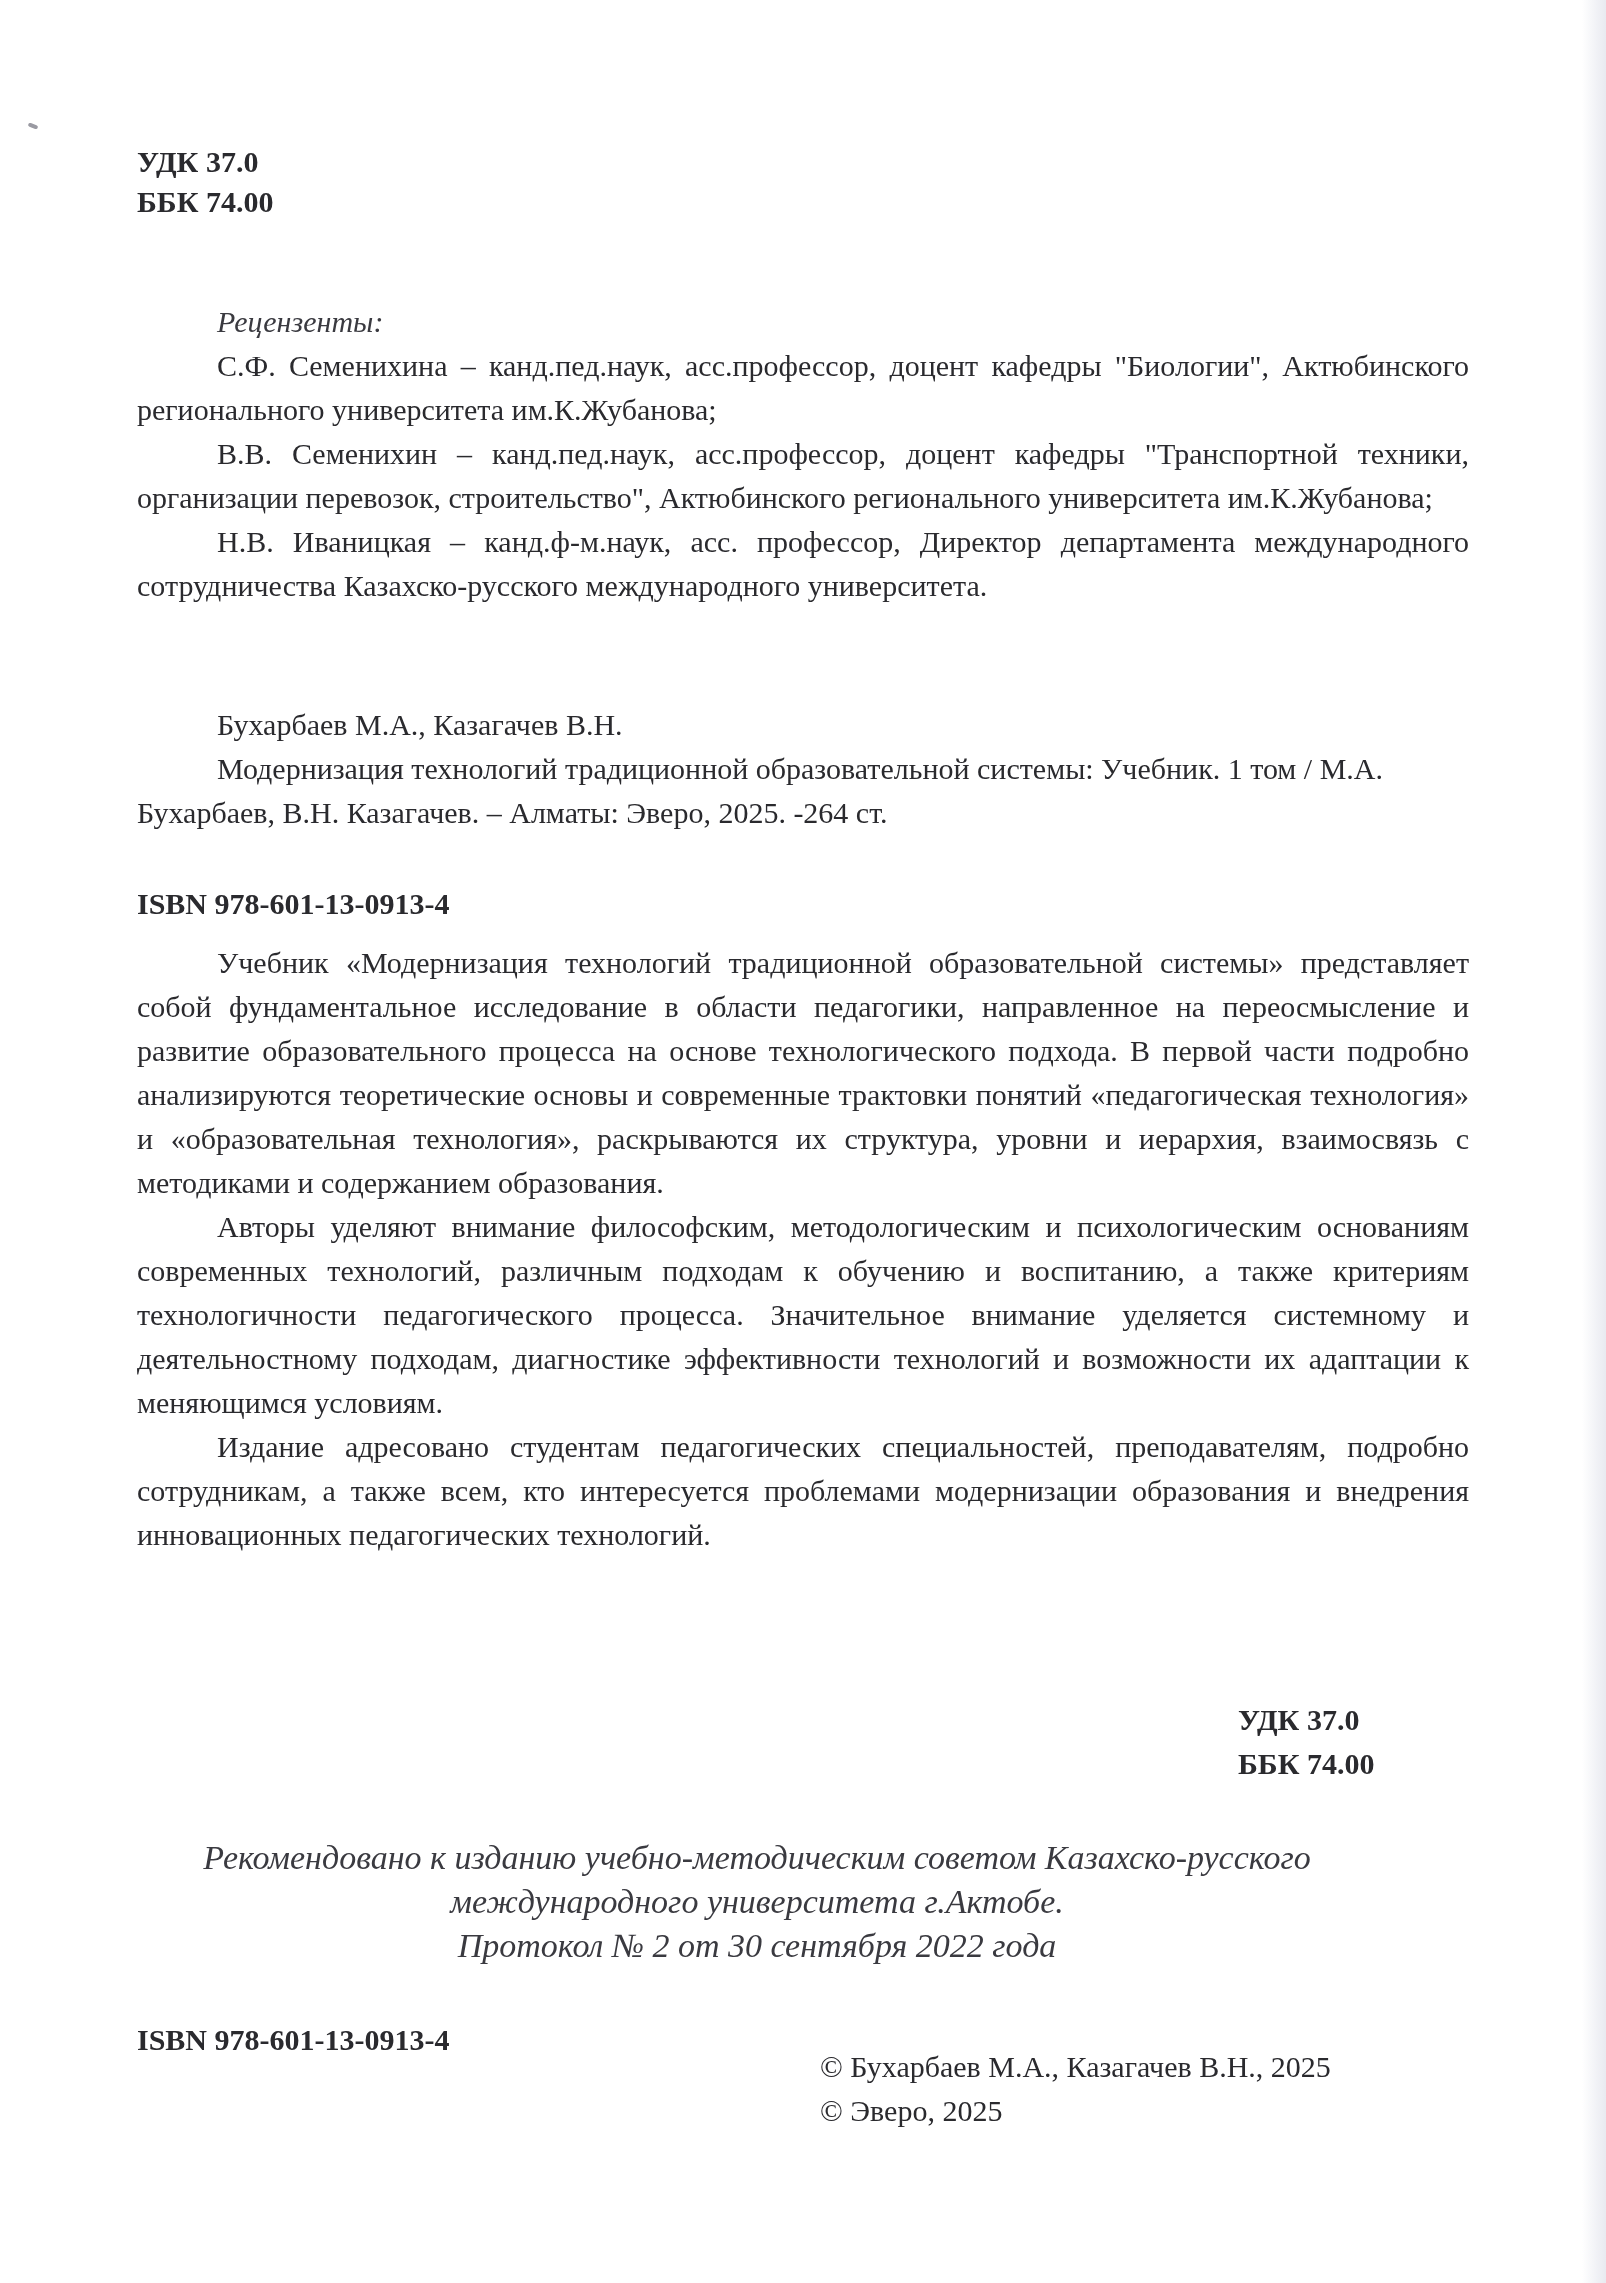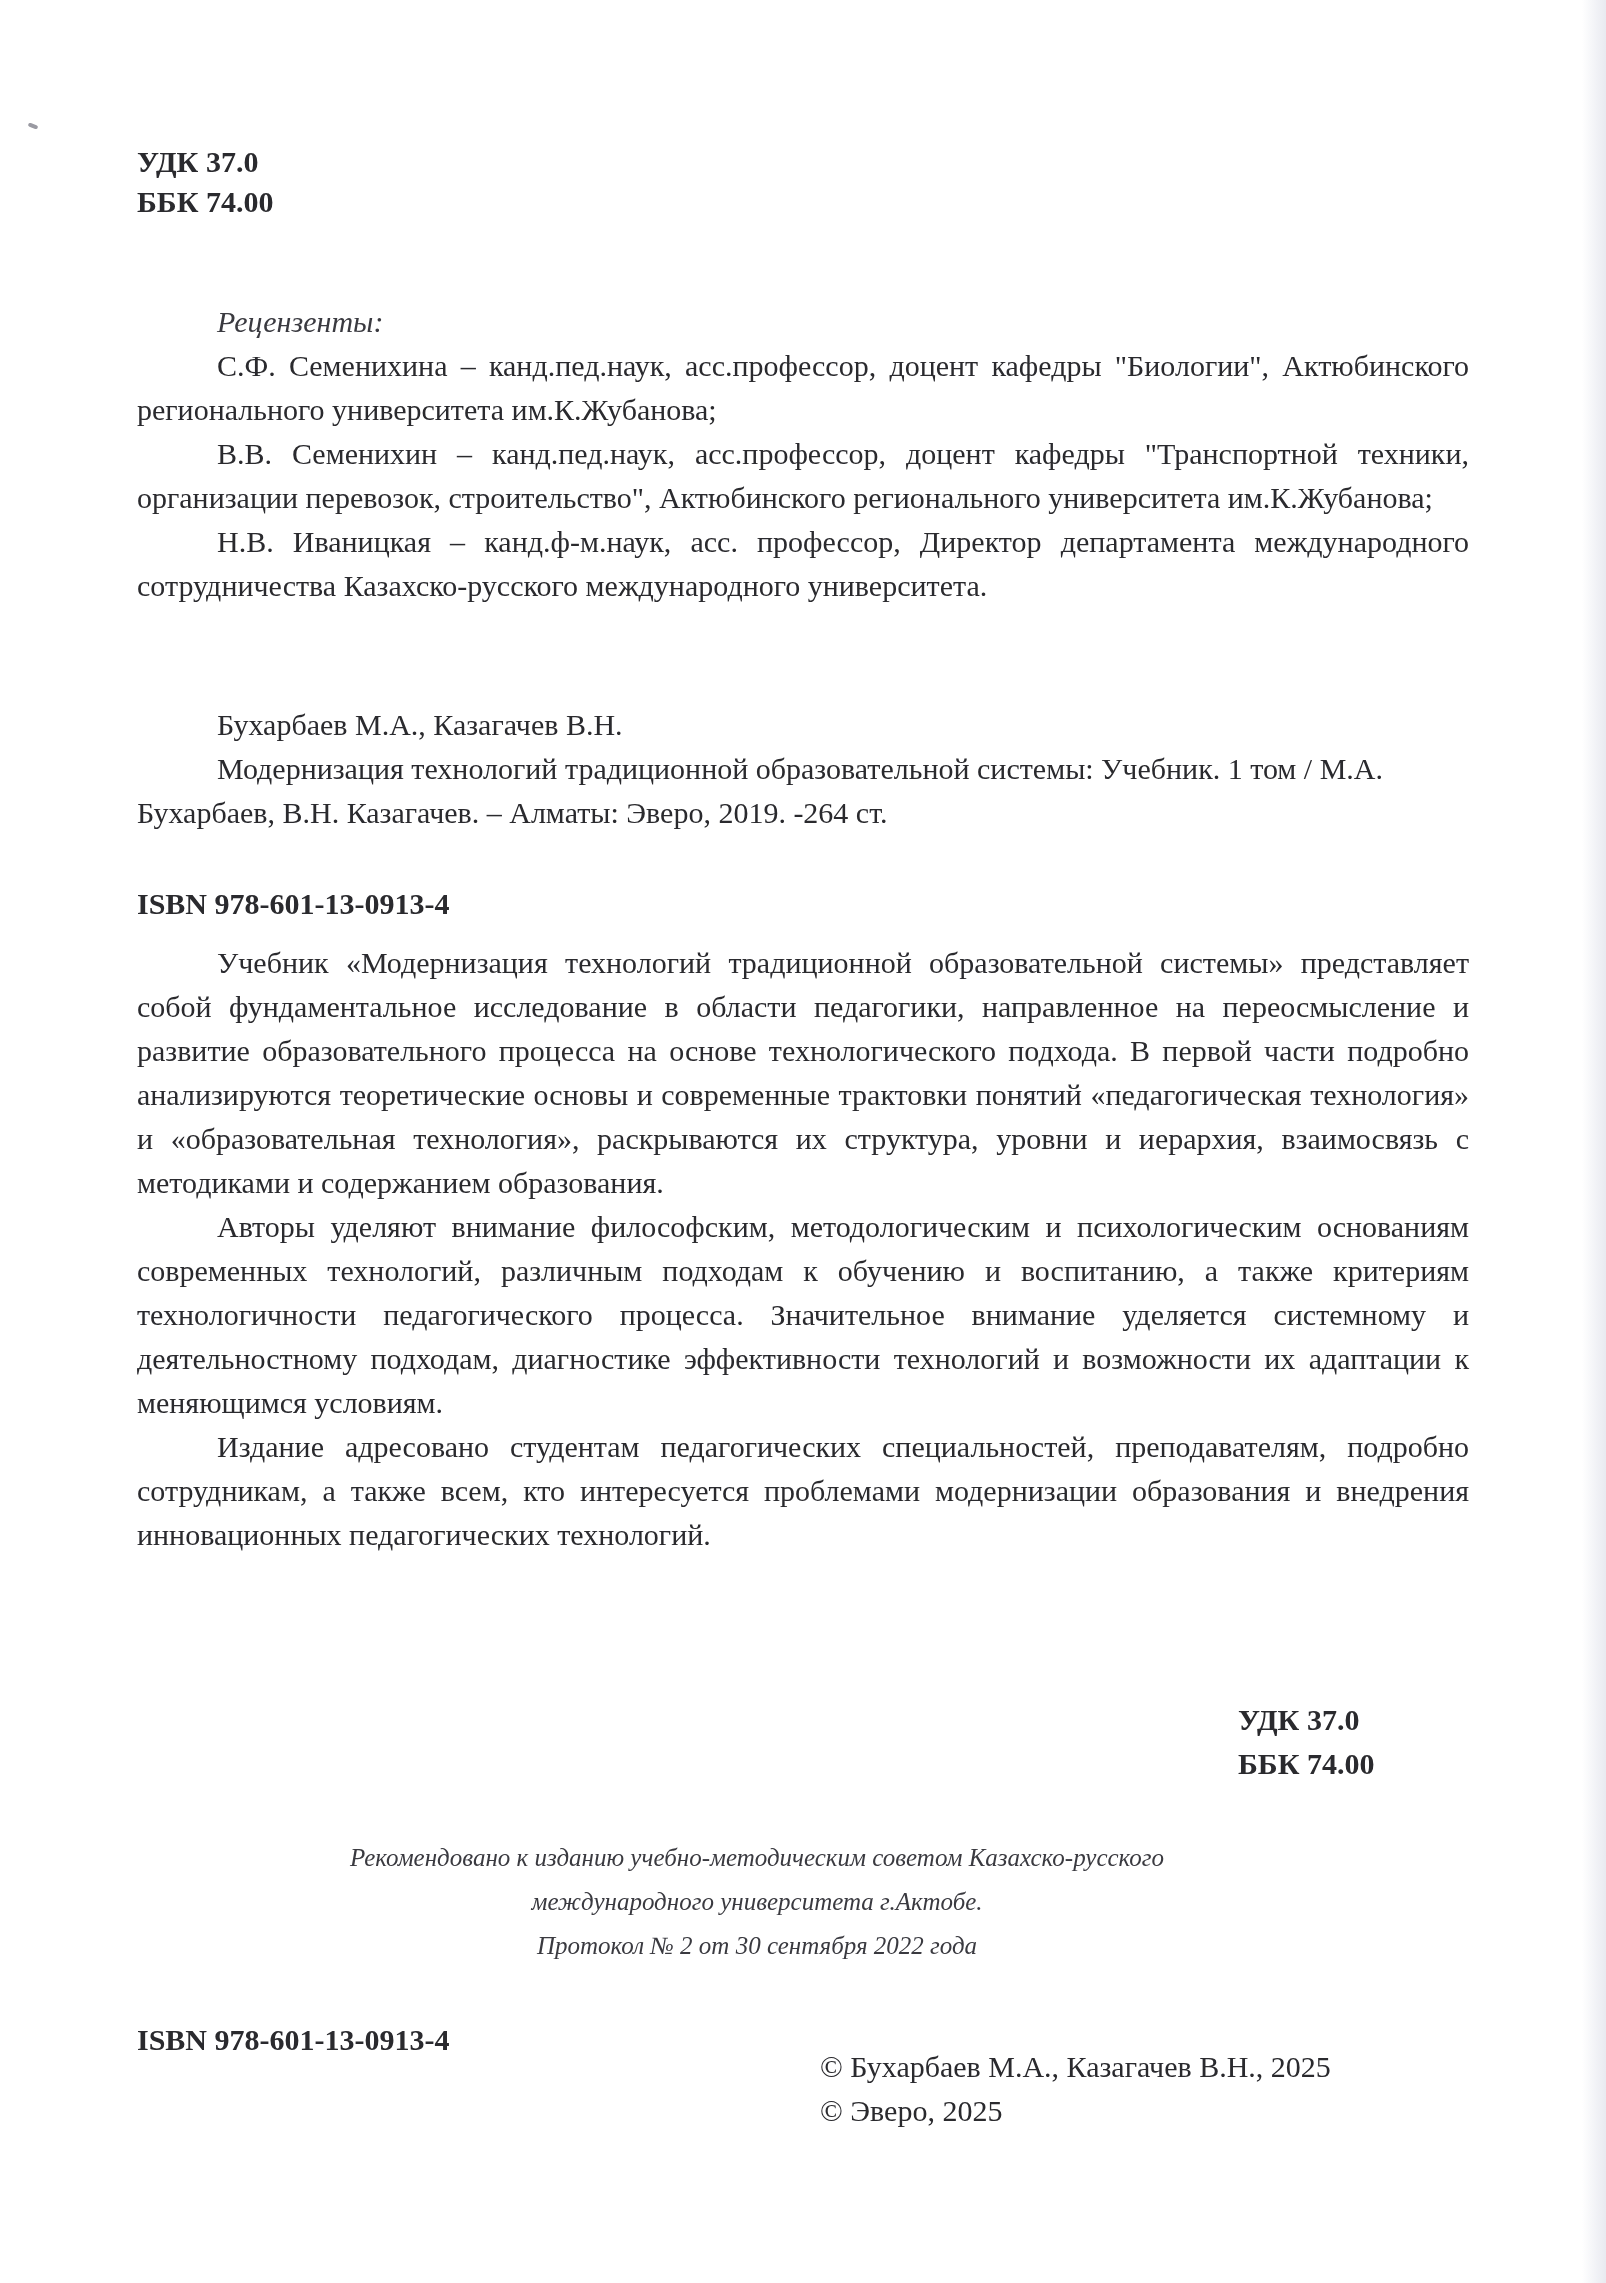--- a/index.html
+++ b/index.html
@@ -21,21 +21,21 @@
   .indent { text-indent: 80px; }
   .reviewers { top: 300px; }
   .reviewers .label { padding-left: 80px; font-style: italic; color: #3a3a40; }
   .reviewer { margin: 0; }
   .biblio { top: 703px; }
   .isbn { font-size: 30px; font-weight: bold; line-height: 40px; margin-top: 20px; }
   .isbn1 { top: 864px; }
   .annotation { top: 941px; }
   .annotation p { margin: 0; }
   .codes-right { position: absolute; left: 1238px; top: 1698px; font-size: 30px; line-height: 44px; font-weight: bold; }
-  .recommended { position: absolute; left: 137px; width: 1240px; top: 1836px; text-align: center; font-style: italic; font-size: 25px; line-height: 44px; color: #3a3a40; }
+  .recommended { position: absolute; left: 137px; width: 1240px; top: 1836px; text-align: center; font-style: italic; font-size: 34px; line-height: 44px; color: #3a3a40; }
   .isbn2 { top: 2000px; }
   .copyright { position: absolute; left: 820px; top: 2045px; font-size: 30px; line-height: 44px; }
 </style>
 </head>
 <body>
 
 <div class="page-edge"></div>
 <div class="speck"></div>
 
 <div class="text-block codes">
@@ -45,21 +45,21 @@
 
 <div class="text-block reviewers line">
   <div class="label">Рецензенты:</div>
   <p class="reviewer just indent"><span class="bold">С.Ф. Семенихина</span><span> – канд.пед.наук, асс.профессор, доцент кафедры "Биологии", Актюбинского регионального университета им.К.Жубанова;</span></p>
   <p class="reviewer just indent"><span class="bold">В.В. Семенихин</span><span> – канд.пед.наук, асс.профессор, доцент кафедры "Транспортной техники, организации перевозок, строительство", Актюбинского регионального университета им.К.Жубанова;</span></p>
   <p class="reviewer just indent"><span class="bold">Н.В. Иваницкая</span><span> – канд.ф-м.наук, асс. профессор, Директор департамента международного сотрудничества Казахско-русского международного университета.</span></p>
 </div>
 
 <div class="text-block biblio line">
   <div class="bold indent">Бухарбаев М.А., Казагачев В.Н.</div>
-  <div class="indent">Модернизация технологий традиционной образовательной системы: Учебник. 1 том / М.А. Бухарбаев, В.Н. Казагачев. – Алматы: Эверо, 2019. -264 ст.</div>
+  <div class="indent">Модернизация технологий традиционной образовательной системы: Учебник. 1 том / М.А. Бухарбаев, В.Н. Казагачев. – Алматы: Эверо, 2025. -264 ст.</div>
 </div>
 
 <div class="text-block isbn isbn1">ISBN 978-601-13-0913-4</div>
 
 <div class="text-block annotation line">
   <p class="just indent">Учебник «Модернизация технологий традиционной образовательной системы» представляет собой фундаментальное исследование в области педагогики, направленное на переосмысление и развитие образовательного процесса на основе технологического подхода. В первой части подробно анализируются теоретические основы и современные трактовки понятий «педагогическая технология» и «образовательная технология», раскрываются их структура, уровни и иерархия, взаимосвязь с методиками и содержанием образования.</p>
   <p class="just indent">Авторы уделяют внимание философским, методологическим и психологическим основаниям современных технологий, различным подходам к обучению и воспитанию, а также критериям технологичности педагогического процесса. Значительное внимание уделяется системному и деятельностному подходам, диагностике эффективности технологий и возможности их адаптации к меняющимся условиям.</p>
   <p class="just indent">Издание адресовано студентам педагогических специальностей, преподавателям, подробно сотрудникам, а также всем, кто интересуется проблемами модернизации образования и внедрения инновационных педагогических технологий.</p>
 </div>
 

